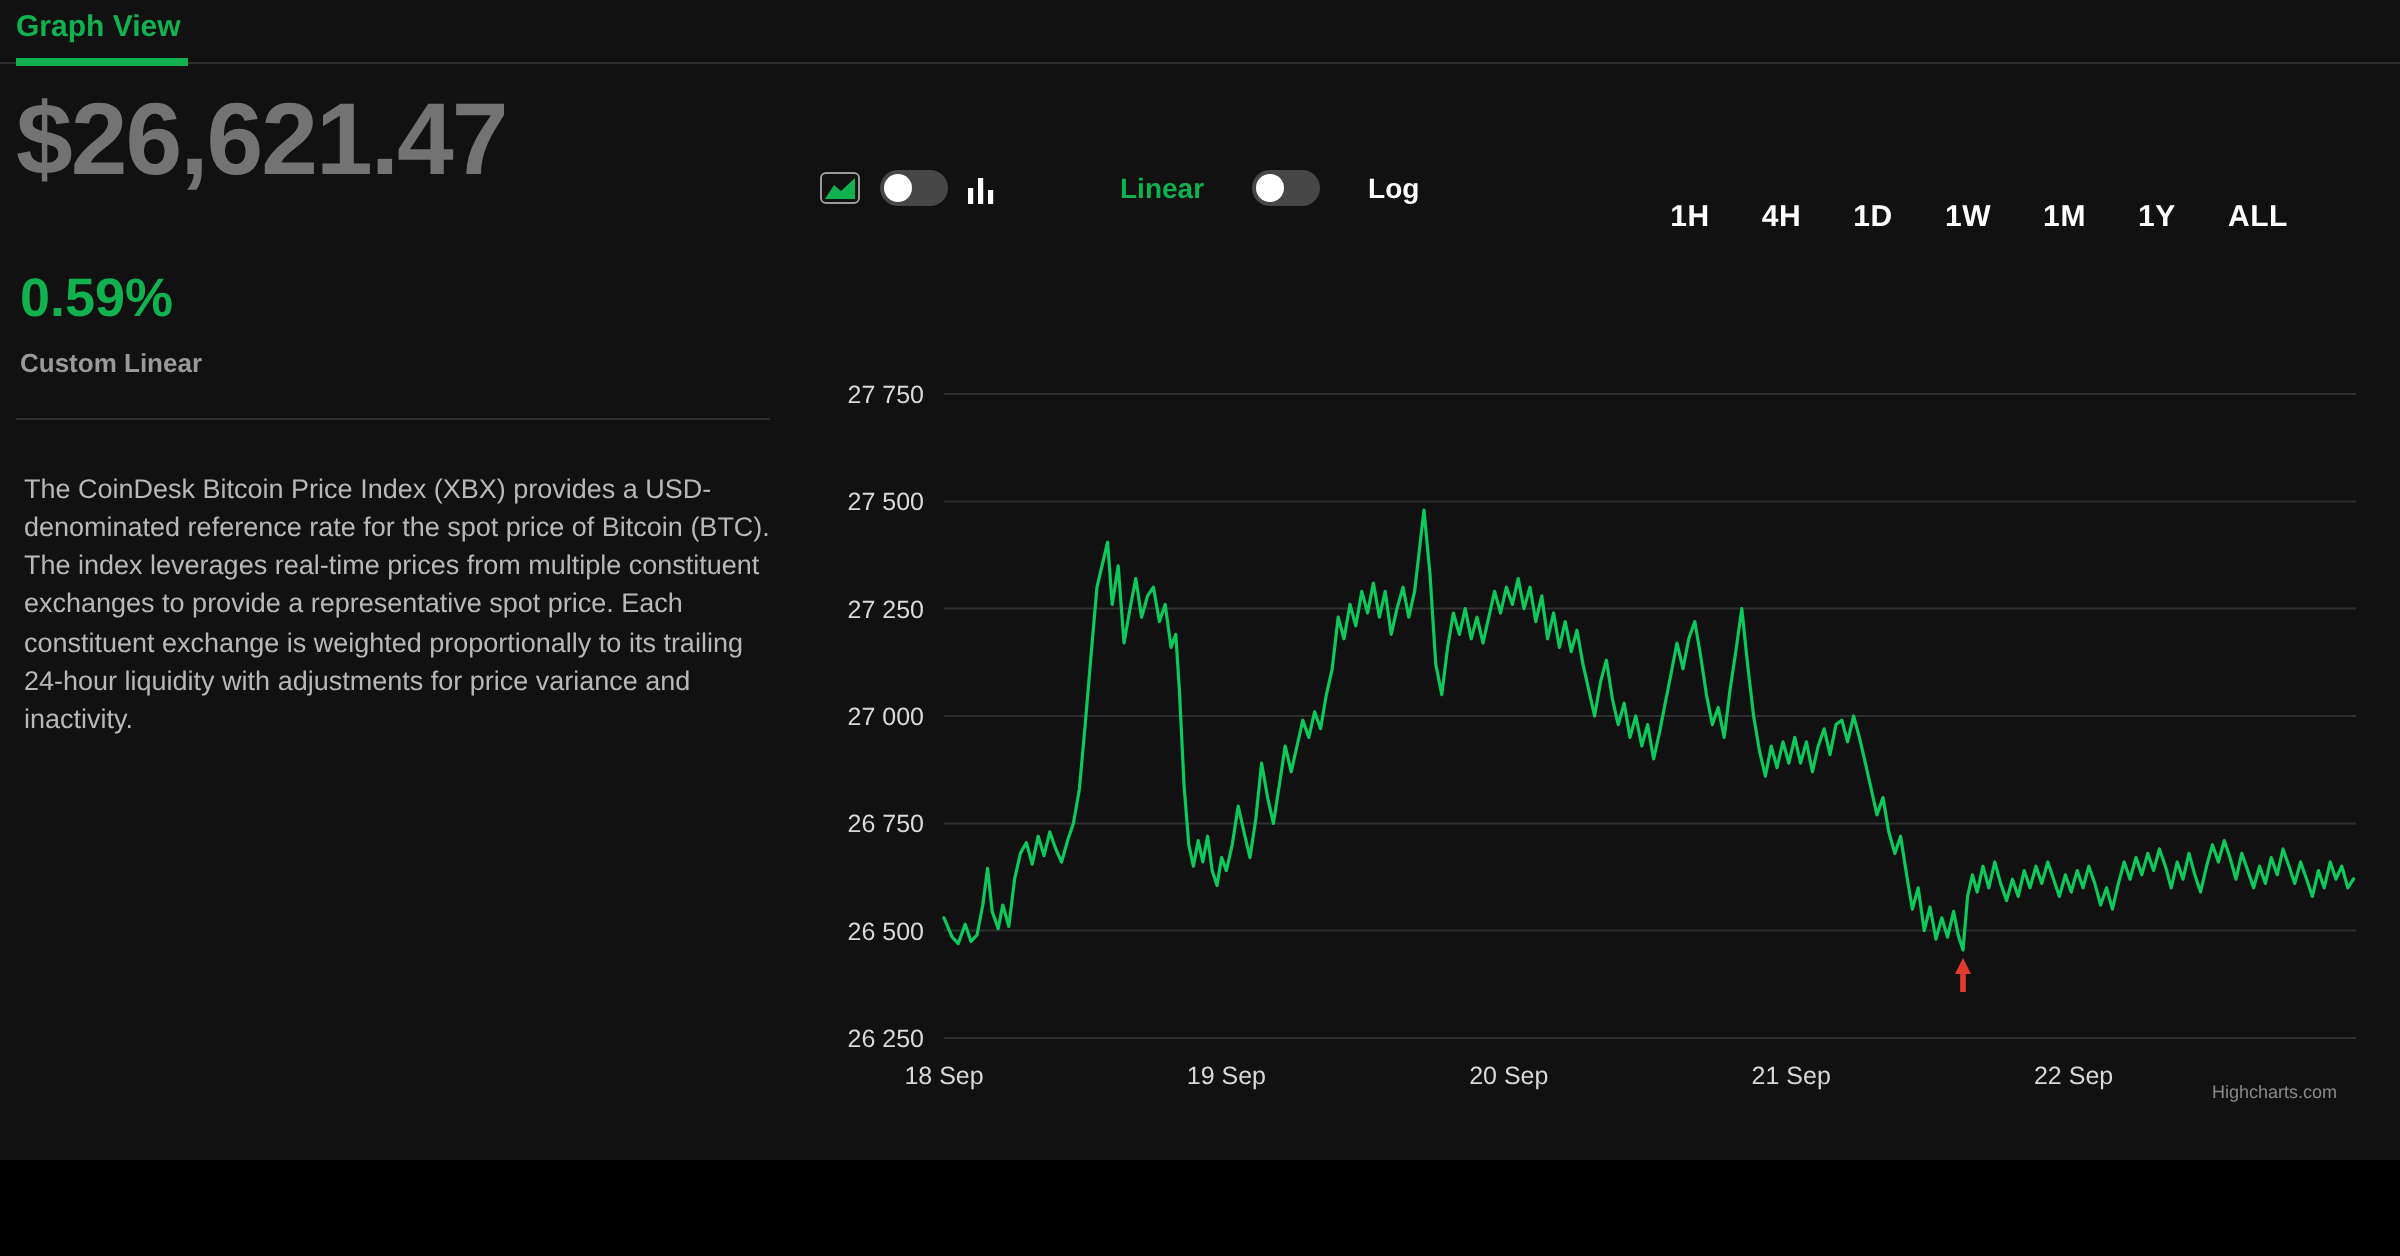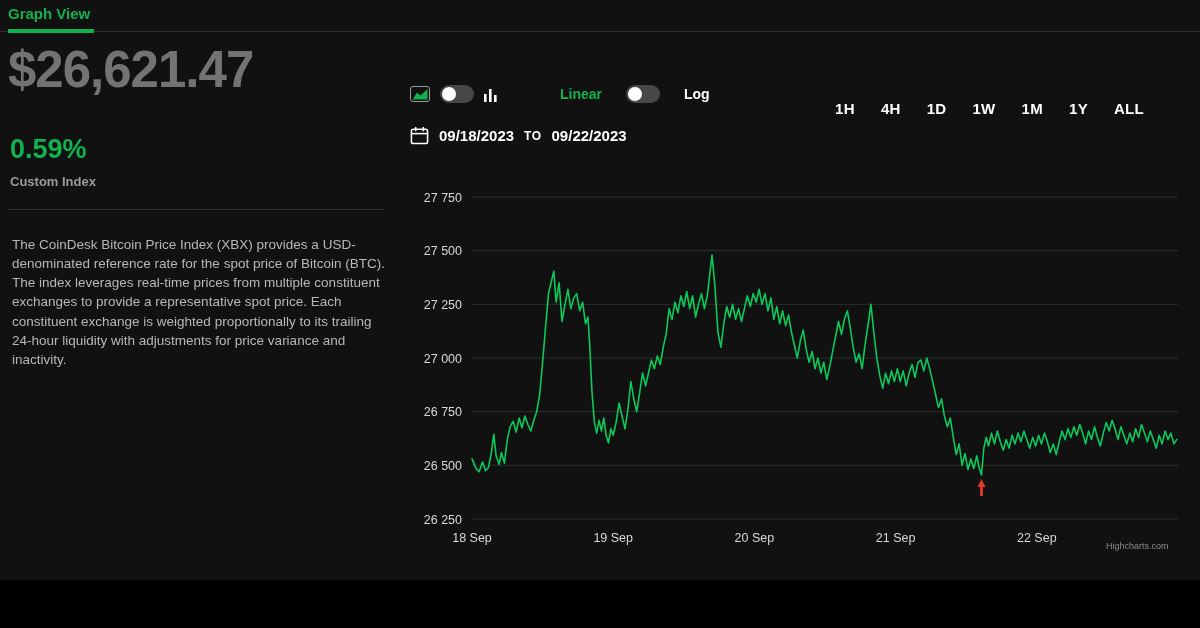--- a/index.html
+++ b/index.html
@@ -49,21 +49,21 @@
 <body>
 
 <div class="page">
 
   <div class="tab">Graph View</div>
   <div class="tab-underline"></div>
   <div class="top-divider"></div>
 
   <div class="price">$26,621.47</div>
   <div class="change">0.59%</div>
-  <div class="change-label">Custom Index</div>
+  <div class="change-label">Custom Linear</div>
   <div class="left-divider"></div>
   <p class="desc">The CoinDesk Bitcoin Price Index (XBX) provides a USD-denominated reference rate for the spot price of Bitcoin (BTC). The index leverages real-time prices from multiple constituent exchanges to provide a representative spot price. Each constituent exchange is weighted proportionally to its trailing 24-hour liquidity with adjustments for price variance and inactivity.</p>
 
   <div class="chart-type">
     <span style="display:flex;">
       <svg width="20" height="16" viewBox="0 0 20 16">
         <rect x="0.5" y="0.5" width="19" height="15" rx="2.5" fill="none" stroke="#9a9a9a"></rect>
         <polygon points="2.5,13.5 7,6.5 10.5,9.5 17.5,3 17.5,13.5" fill="#12B150"></polygon>
       </svg>
     </span>
@@ -90,33 +90,20 @@
   <div class="ranges" id="ranges">
       <span class="range">1H</span>
       <span class="range">4H</span>
       <span class="range">1D</span>
       <span class="range">1W</span>
       <span class="range">1M</span>
       <span class="range">1Y</span>
       <span class="range">ALL</span>
     </div>
 
-  <div class="date-row">
-    <span style="display:flex;">
-      <svg width="19" height="19" viewBox="0 0 20 20" fill="none" stroke="#ffffff" stroke-width="1.6">
-        <rect x="1.5" y="3.5" width="17" height="15" rx="2"></rect>
-        <line x1="6" y1="1" x2="6" y2="5.5"></line>
-        <line x1="14" y1="1" x2="14" y2="5.5"></line>
-        <line x1="1.5" y1="8" x2="18.5" y2="8"></line>
-      </svg>
-    </span>
-    <span class="date">09/18/2023</span>
-    <span class="to">TO</span>
-    <span class="date">09/22/2023</span>
-  </div>
 
   <svg id="chart-svg" width="780" height="400">
       <line x1="62" x2="768" y1="359.0" y2="359.0" stroke="#2f2f2f" stroke-width="1"></line>
       <text x="52" y="363.5" text-anchor="end" fill="#d9d9d9" font-size="12.5" font-family="Liberation Sans, sans-serif">26 250</text>
       <line x1="62" x2="768" y1="305.3" y2="305.3" stroke="#2f2f2f" stroke-width="1"></line>
       <text x="52" y="309.8" text-anchor="end" fill="#d9d9d9" font-size="12.5" font-family="Liberation Sans, sans-serif">26 500</text>
       <line x1="62" x2="768" y1="251.7" y2="251.7" stroke="#2f2f2f" stroke-width="1"></line>
       <text x="52" y="256.2" text-anchor="end" fill="#d9d9d9" font-size="12.5" font-family="Liberation Sans, sans-serif">26 750</text>
       <line x1="62" x2="768" y1="198.0" y2="198.0" stroke="#2f2f2f" stroke-width="1"></line>
       <text x="52" y="202.5" text-anchor="end" fill="#d9d9d9" font-size="12.5" font-family="Liberation Sans, sans-serif">27 000</text>

